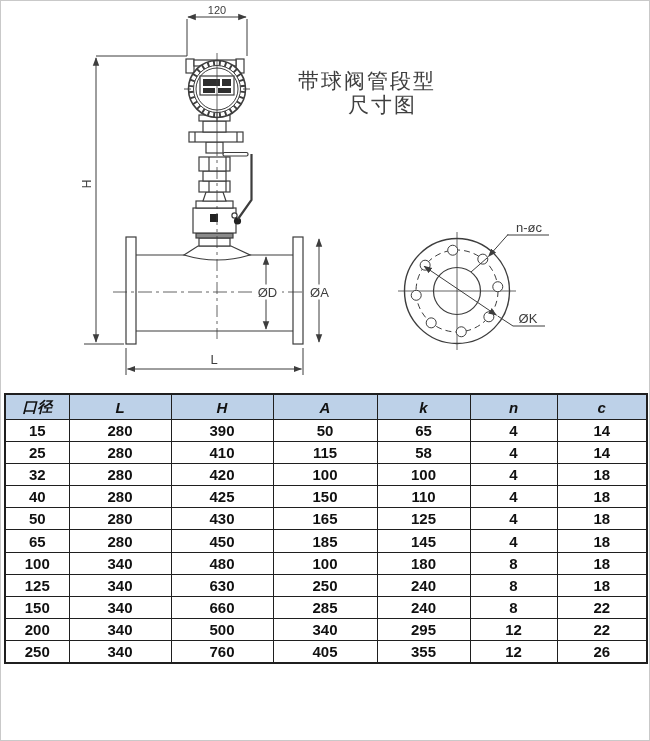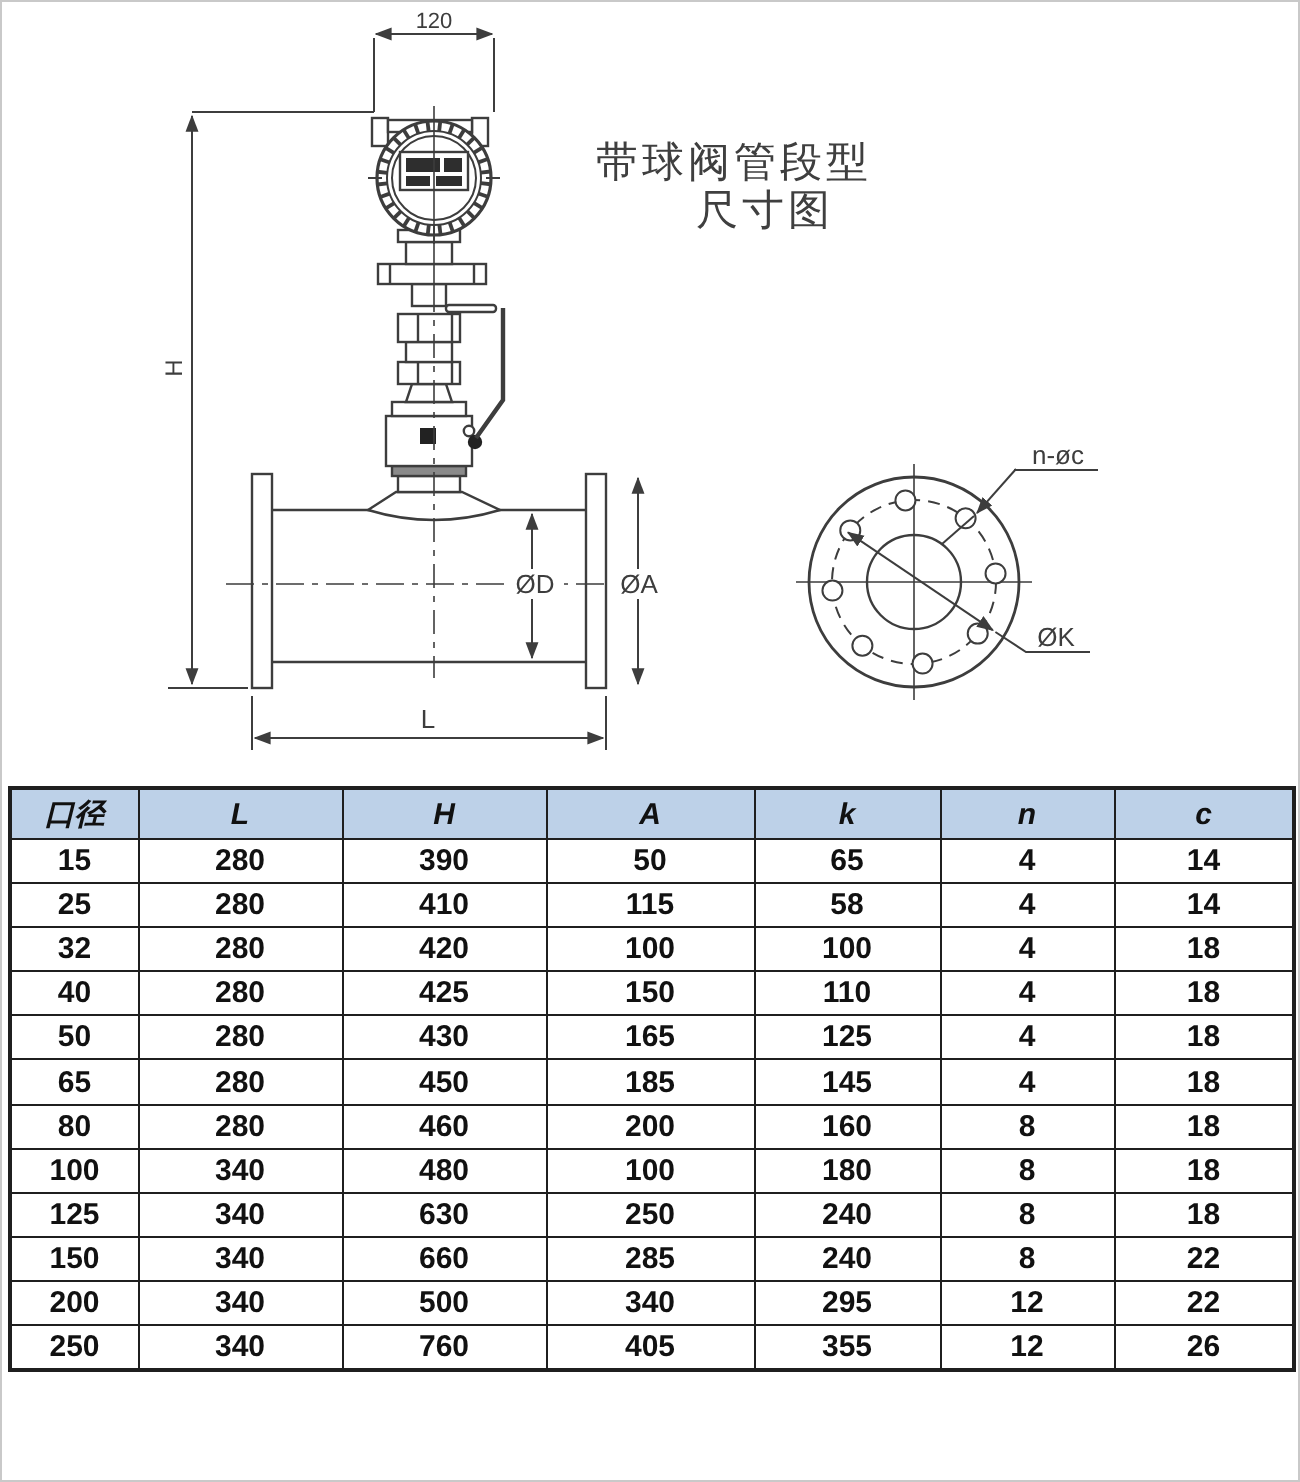--- a/index.html
+++ b/index.html
@@ -262,29 +262,20 @@
         <tr>
           <td>65</td>
           <td>280</td>
           <td>450</td>
           <td>185</td>
           <td>145</td>
           <td>4</td>
           <td>18</td>
         </tr>
         <tr>
-          <td>80</td>
-          <td>280</td>
-          <td>460</td>
-          <td>200</td>
-          <td>160</td>
-          <td>8</td>
-          <td>18</td>
-        </tr>
-        <tr>
           <td>100</td>
           <td>340</td>
           <td>480</td>
           <td>100</td>
           <td>180</td>
           <td>8</td>
           <td>18</td>
         </tr>
         <tr>
           <td>125</td>

